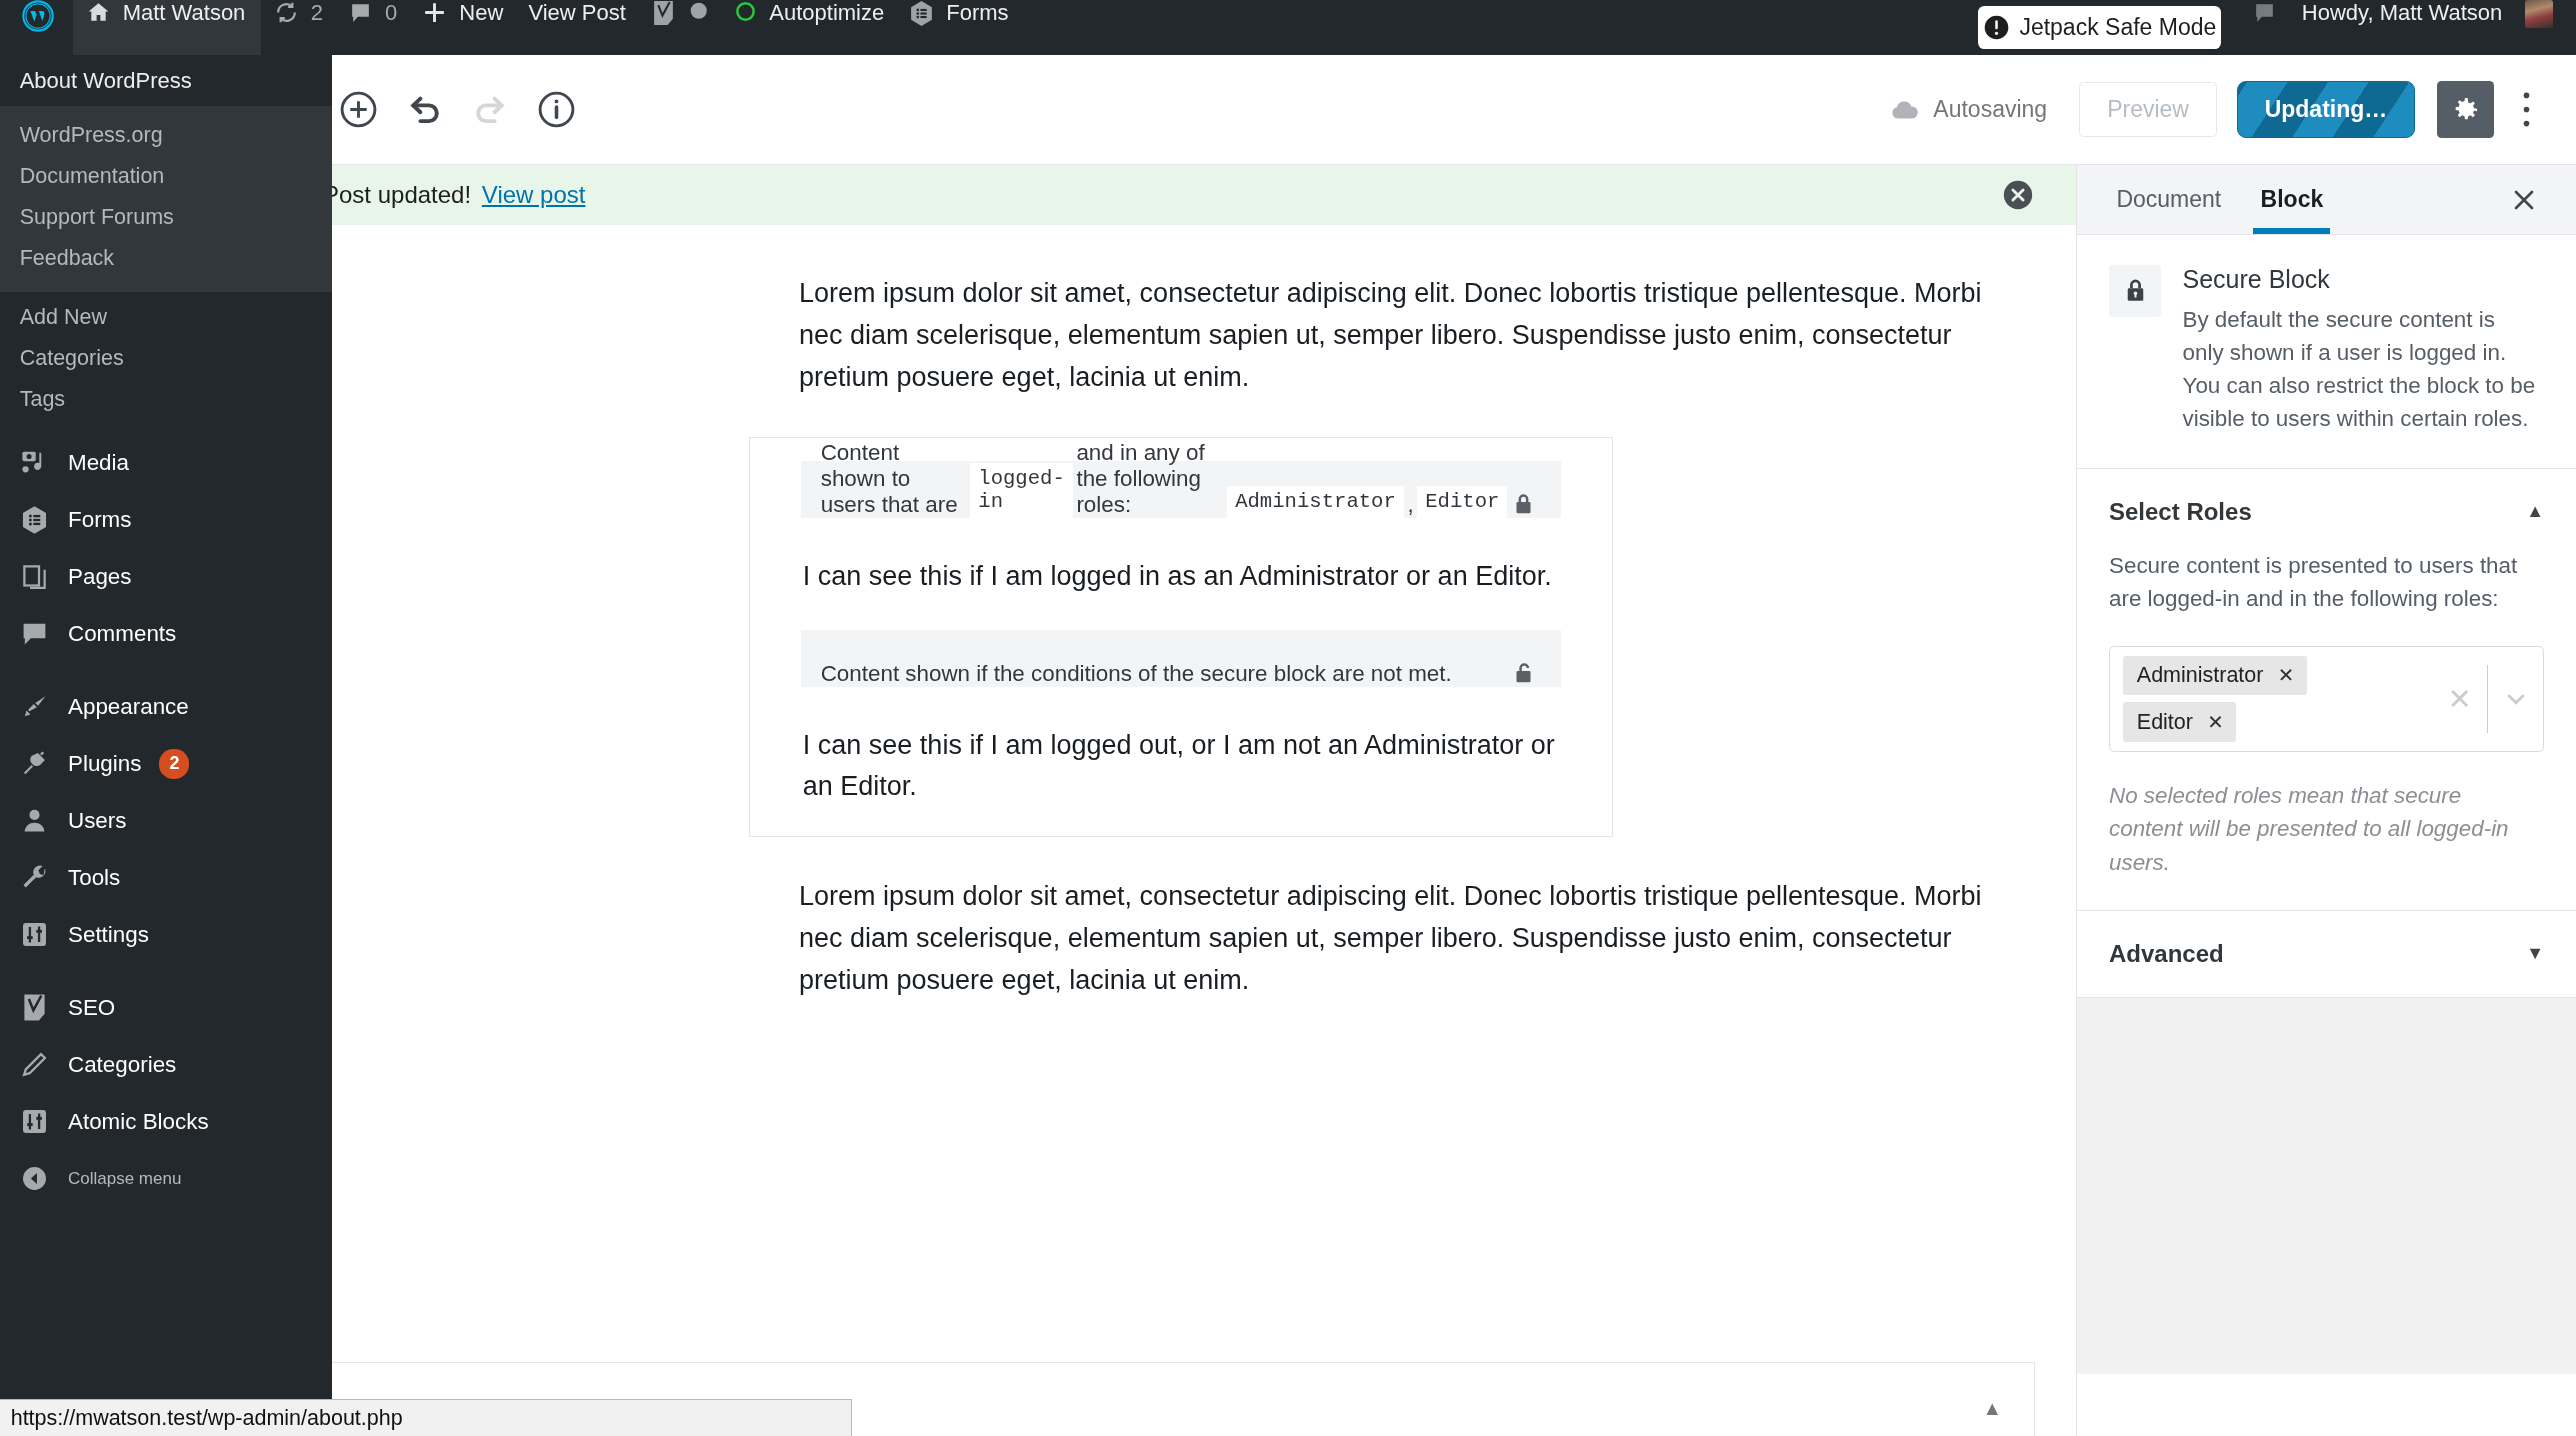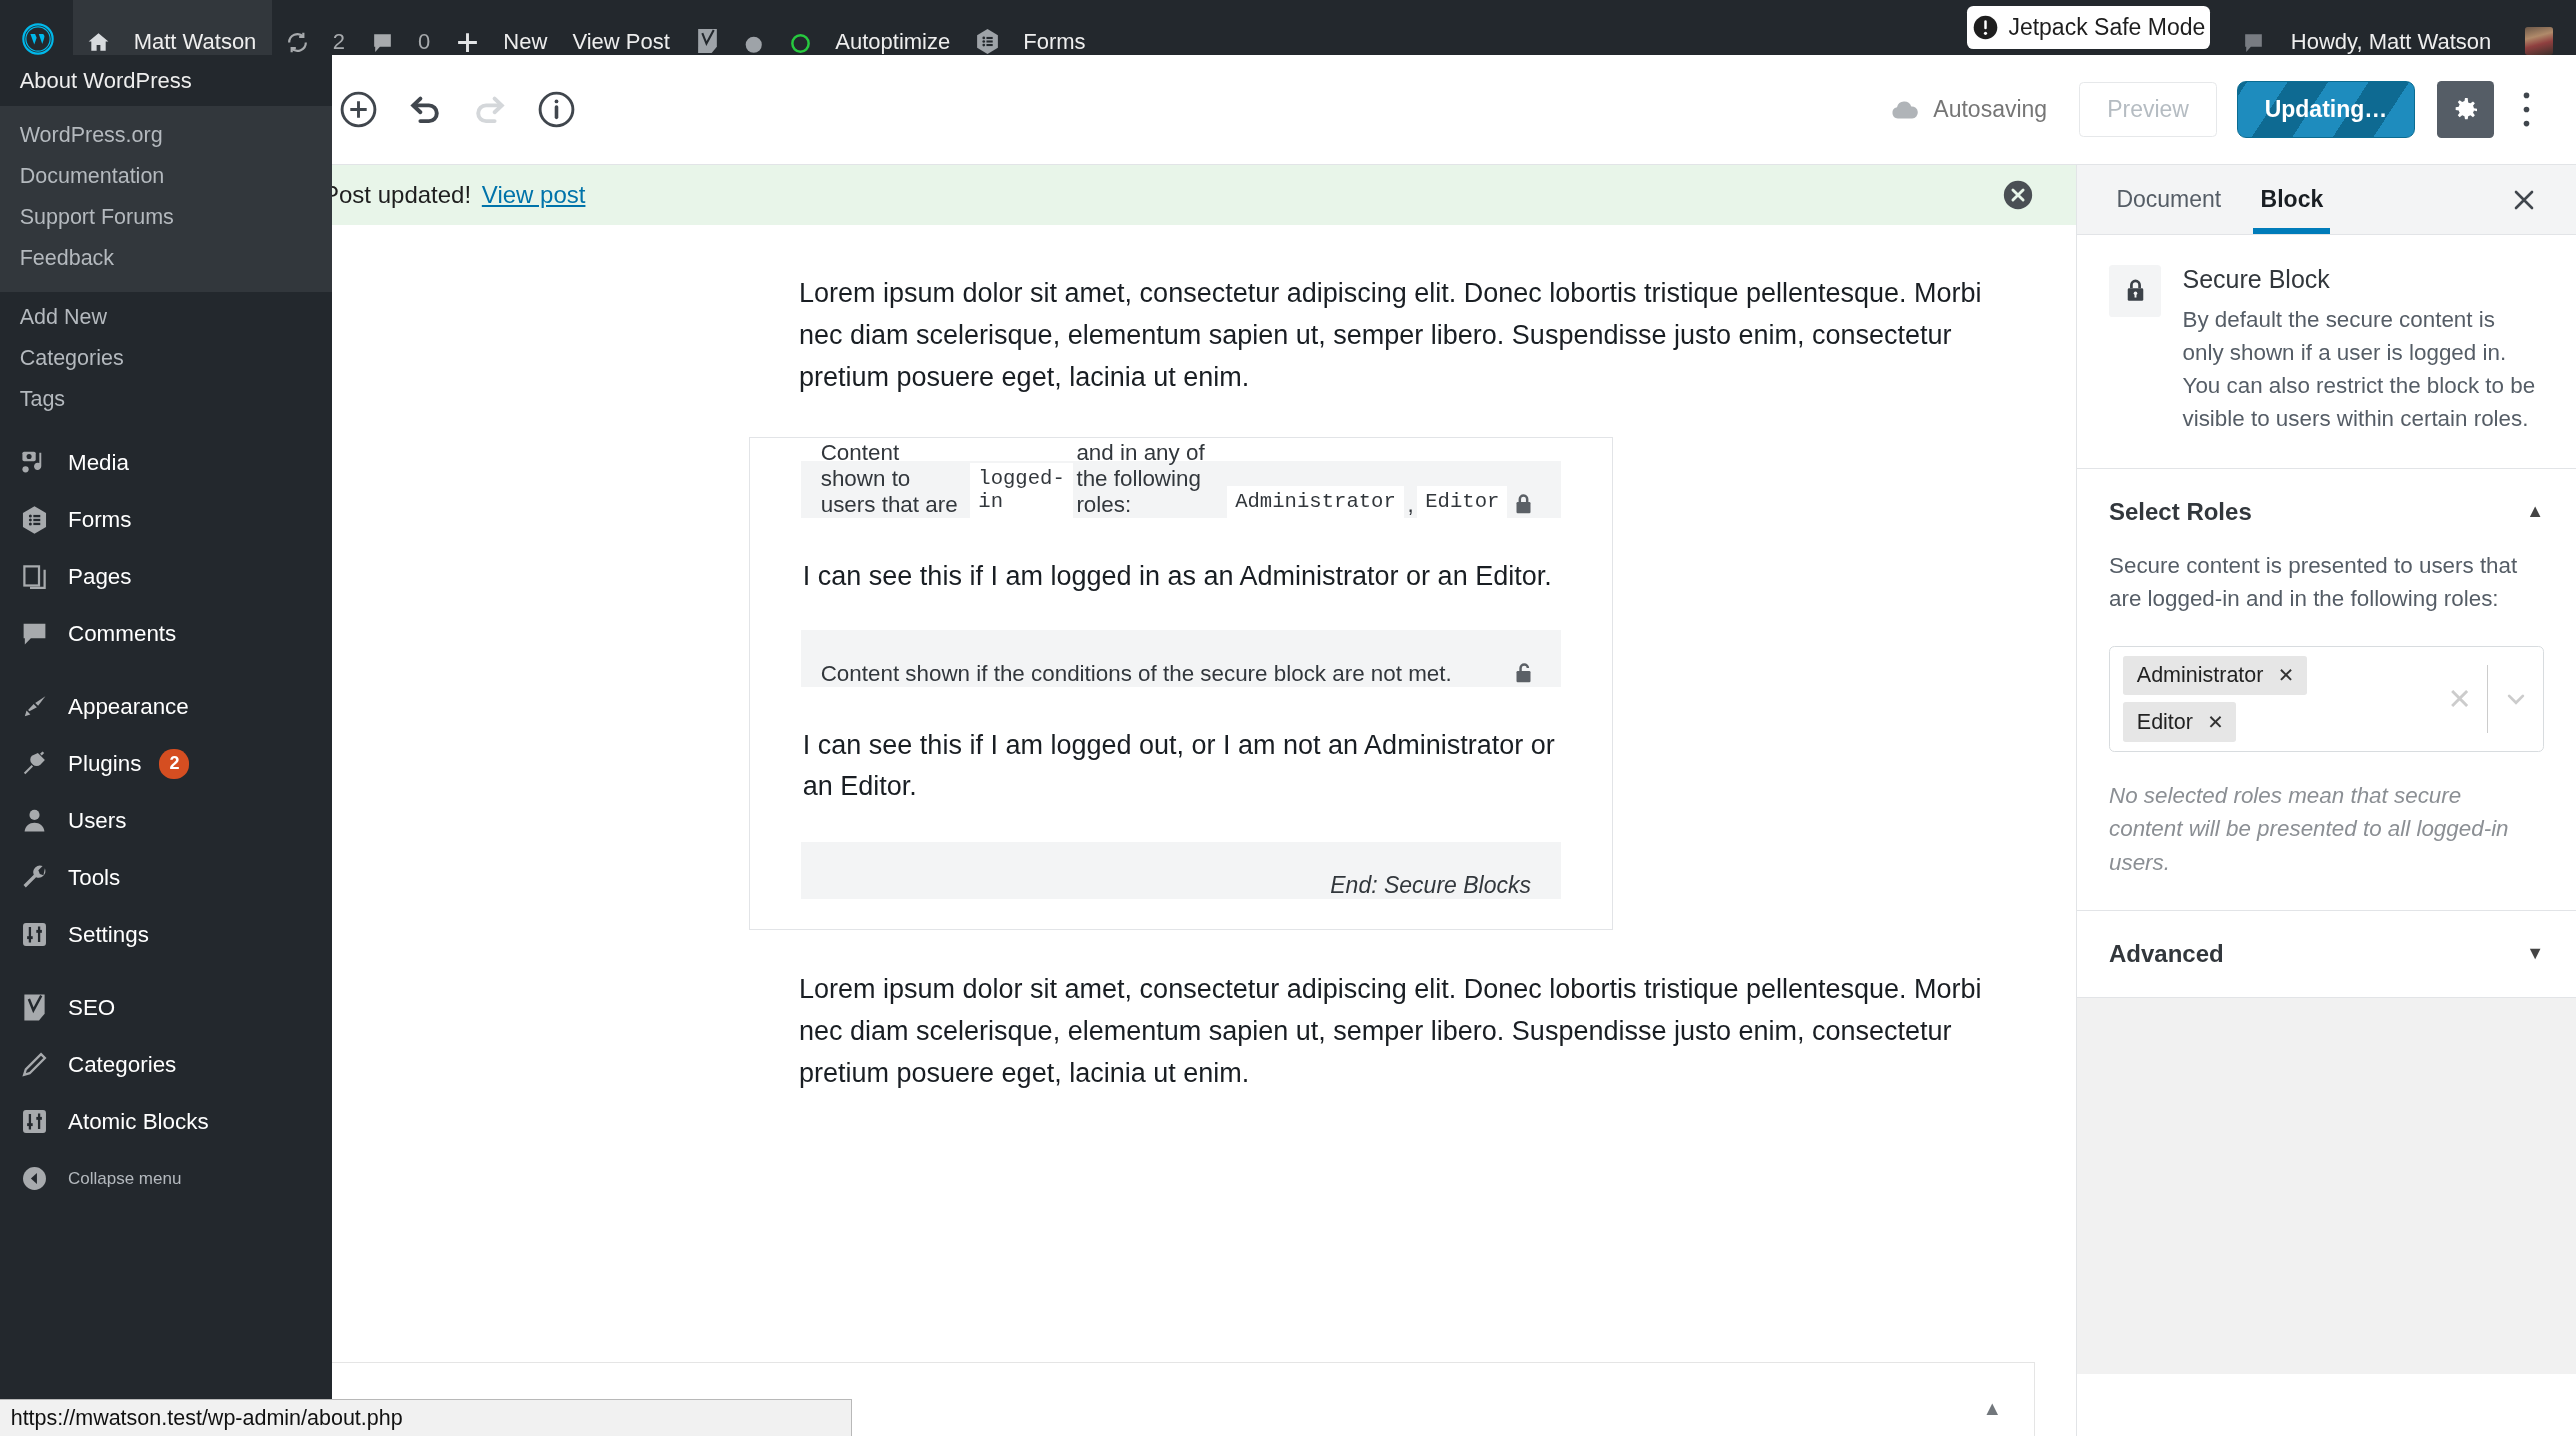--- a/index.html
+++ b/index.html
@@ -14,21 +14,21 @@
     -webkit-font-smoothing:antialiased;
   }
 
   
   #adminbar{
     position:absolute; top:0; left:0; width:2576px; height:55px;
     background:#23282d; color:#eee; display:flex; align-items:center;
     font-size:22px; z-index:90;
   }
   .ab-item{
-    display:flex; align-items:flex-end; height:55px; padding:0 12.5px; gap:23px;
+    display:flex; align-items:flex-start; height:55px; padding:0 12.5px; gap:12px;
     color:#eee; white-space:nowrap; cursor:pointer;
   }
   .ab-item.wplogo{ padding:0 19.7px 0 21.5px; }
   .ab-count{ color:#a7aaad; }
   #ab-site{ background:#32373c; padding:0 16px 0 12.5px; }
   .ab-spacer{ flex:1 1 auto; }
   .jetpack-safe{
     display:flex; align-items:center; gap:9.8px; background:#fff; color:#1e1e1e;
     border-radius:6.3px; padding:8px 5px; margin-right:18px; font-size:23px;
     cursor:pointer;
@@ -630,23 +630,20 @@
           <span class="sb-lock">
             <svg class="icon-svg" width="25" height="27" viewBox="0 0 20 22" fill="#5b6066">
               <path d="M6.6 9V6.6a4 4 0 0 1 8 0h-2a2 2 0 0 0-4 0V9z"></path>
               <rect x="4.3" y="9" width="11.4" height="9.2" rx="1"></rect>
             </svg>
           </span>
         </div>
 
         <p class="sb-text second">I can see this if I am logged out, or I am not an Administrator or an Editor.</p>
 
-        <div class="sb-bar endbar">
-          <span class="endtxt">End: Secure Blocks</span>
-        </div>
       </div>
 
       <p class="para">Lorem ipsum dolor sit amet, consectetur adipiscing elit. Donec lobortis tristique pellentesque. Morbi nec diam scelerisque, elementum sapien ut, semper libero. Suspendisse justo enim, consectetur pretium posuere eget, lacinia ut enim.</p>
     </div>
 
     <div id="yoast">
       <div class="yo-head">
         <span>Yoast SEO</span>
         <span class="yo-arrow">▲</span>
       </div>

